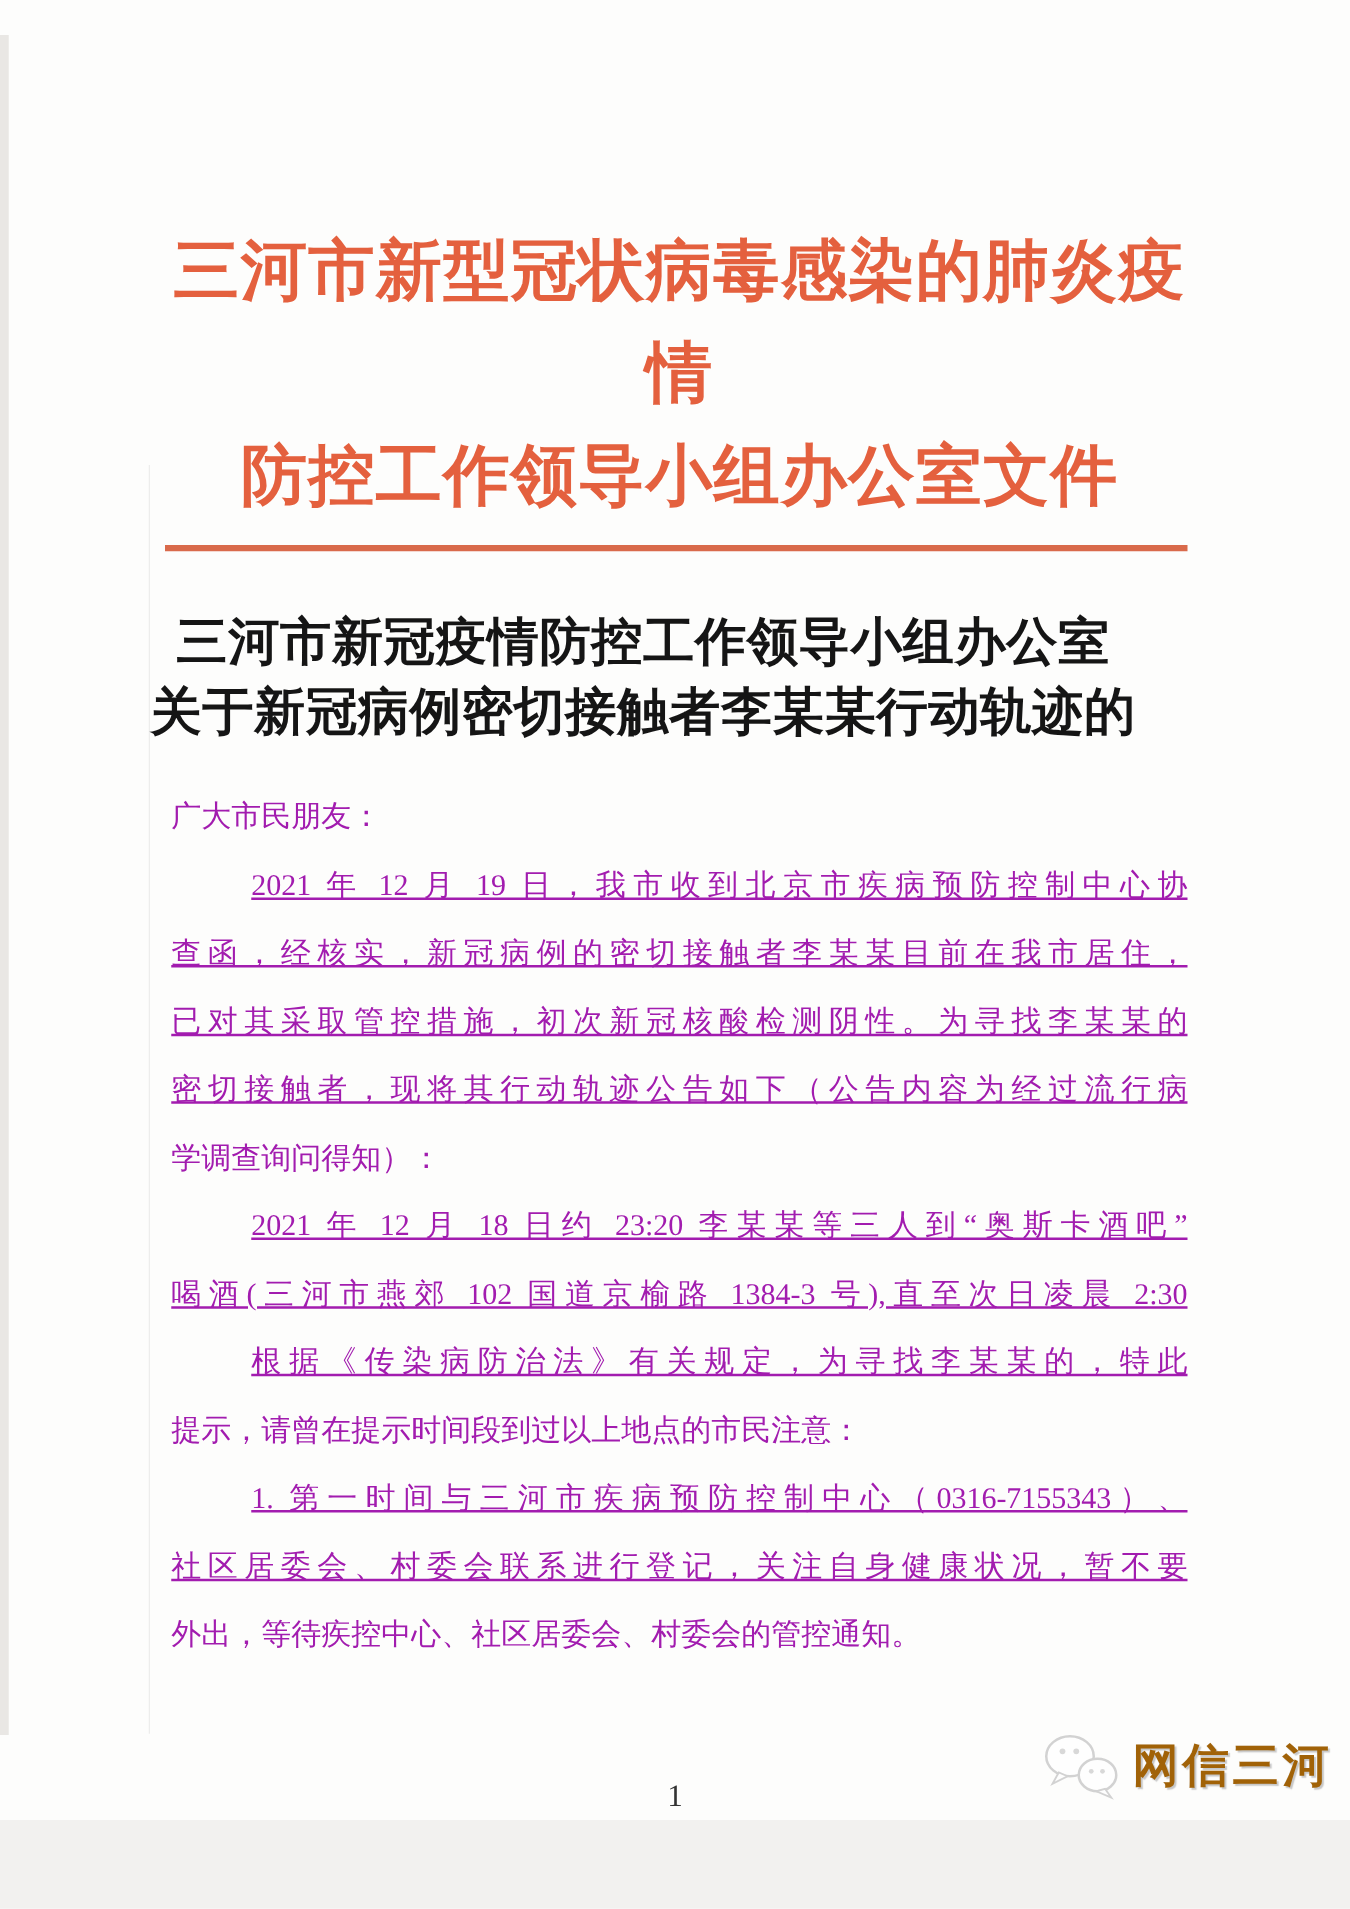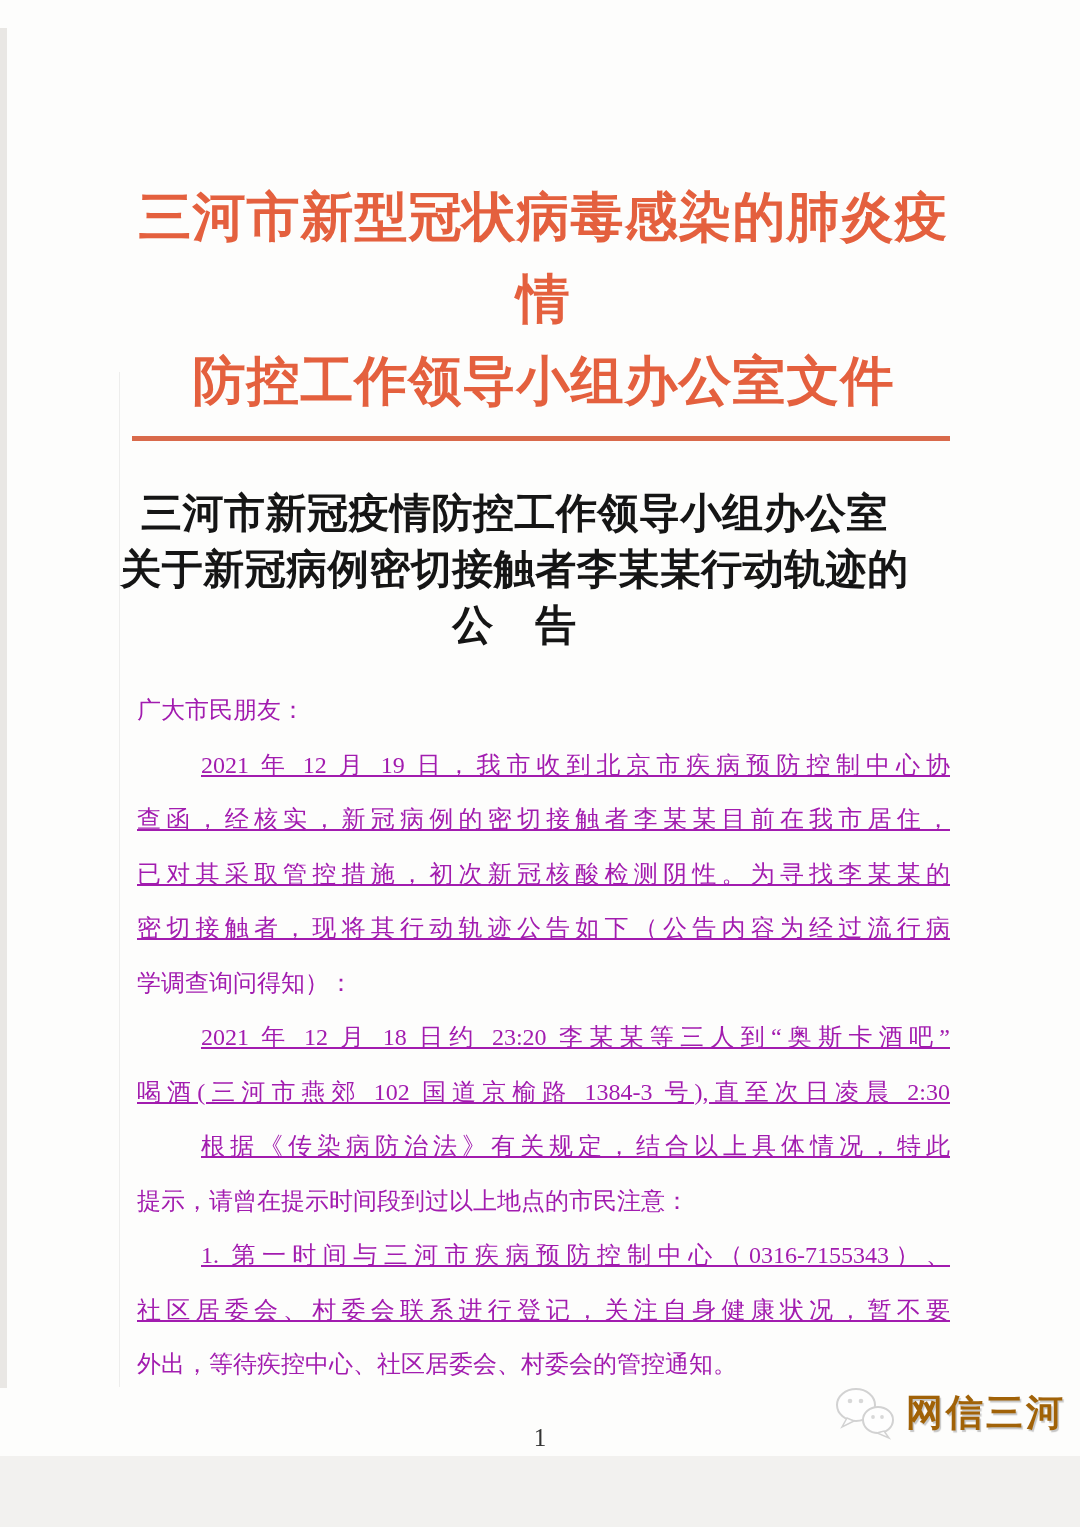--- a/index.html
+++ b/index.html
@@ -88,33 +88,32 @@
   <div class="letterhead">
     <div>三河市新型冠状病毒感染的肺炎疫情</div>
     <div>防控工作领导小组办公室文件</div>
   </div>
 
   <div class="red-rule"></div>
 
   <div class="doc-title">
     <div>三河市新冠疫情防控工作领导小组办公室</div>
     <div>关于新冠病例密切接触者李某某行动轨迹的</div>
-    <div>公　告</div>
   </div>
 
   <div class="body-col">
     <div class="bline">广大市民朋友：</div>
     <div class="bline j ind">2021 年 12 月 19 日，我市收到北京市疾病预防控制中心协</div>
     <div class="bline j">查函，经核实，新冠病例的密切接触者李某某目前在我市居住，</div>
     <div class="bline j">已对其采取管控措施，初次新冠核酸检测阴性。为寻找李某某的</div>
     <div class="bline j">密切接触者，现将其行动轨迹公告如下（公告内容为经过流行病</div>
     <div class="bline">学调查询问得知）：</div>
     <div class="bline j ind">2021 年 12 月 18 日约 23:20 李某某等三人到“奥斯卡酒吧”</div>
     <div class="bline j">喝酒(三河市燕郊 102 国道京榆路 1384-3 号),直至次日凌晨 2:30</div>
-    <div class="bline j ind">根据《传染病防治法》有关规定，结合以上具体情况，特此</div>
+    <div class="bline j ind">根据《传染病防治法》有关规定，为寻找李某某的，特此</div>
     <div class="bline">提示，请曾在提示时间段到过以上地点的市民注意：</div>
     <div class="bline j ind">1. 第一时间与三河市疾病预防控制中心（0316-7155343）、</div>
     <div class="bline j">社区居委会、村委会联系进行登记，关注自身健康状况，暂不要</div>
     <div class="bline">外出，等待疾控中心、社区居委会、村委会的管控通知。</div>
   </div>
 
   <div class="page-number">1</div>
 
   <div class="watermark">
     <span>

